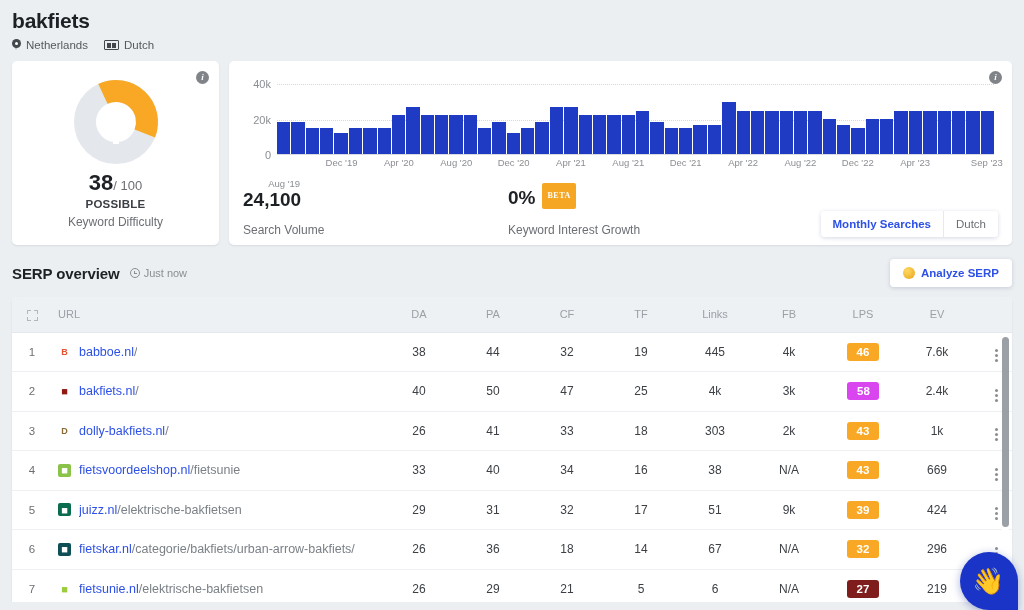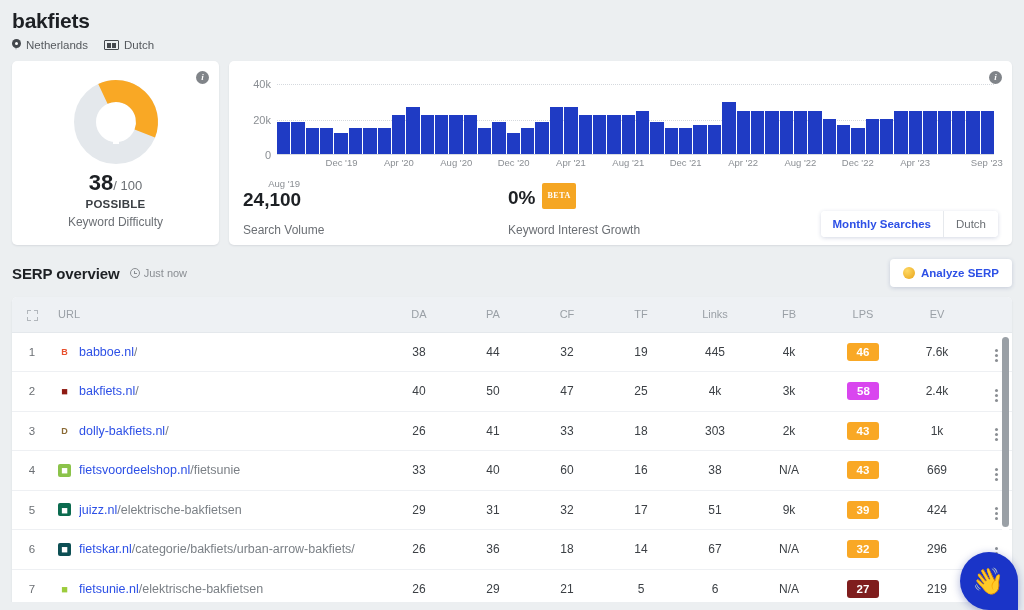--- a/index.html
+++ b/index.html
@@ -412,21 +412,21 @@
           <tr>
             <td class="rank">4</td>
             <td class="url">
               <div class="url-cell">
                 <span class="favicon" style="background: rgb(139, 195, 74); color: rgb(255, 255, 255); font-size: 11px;">■</span>
                 <span class="url-text"><span class="url-domain">fietsvoordeelshop.nl</span><span class="url-path">/fietsunie</span></span>
               </div>
             </td>
             <td>33</td>
             <td>40</td>
-            <td>60</td>
+            <td>34</td>
             <td>16</td>
             <td>38</td>
             <td>N/A</td>
             <td><span class="lps-badge" style="background: rgb(249, 168, 37);">43</span></td>
             <td>669</td>
             <td><span class="menu-dots">
                 <i></i>
                 <i></i>
                 <i></i>
               </span></td>

